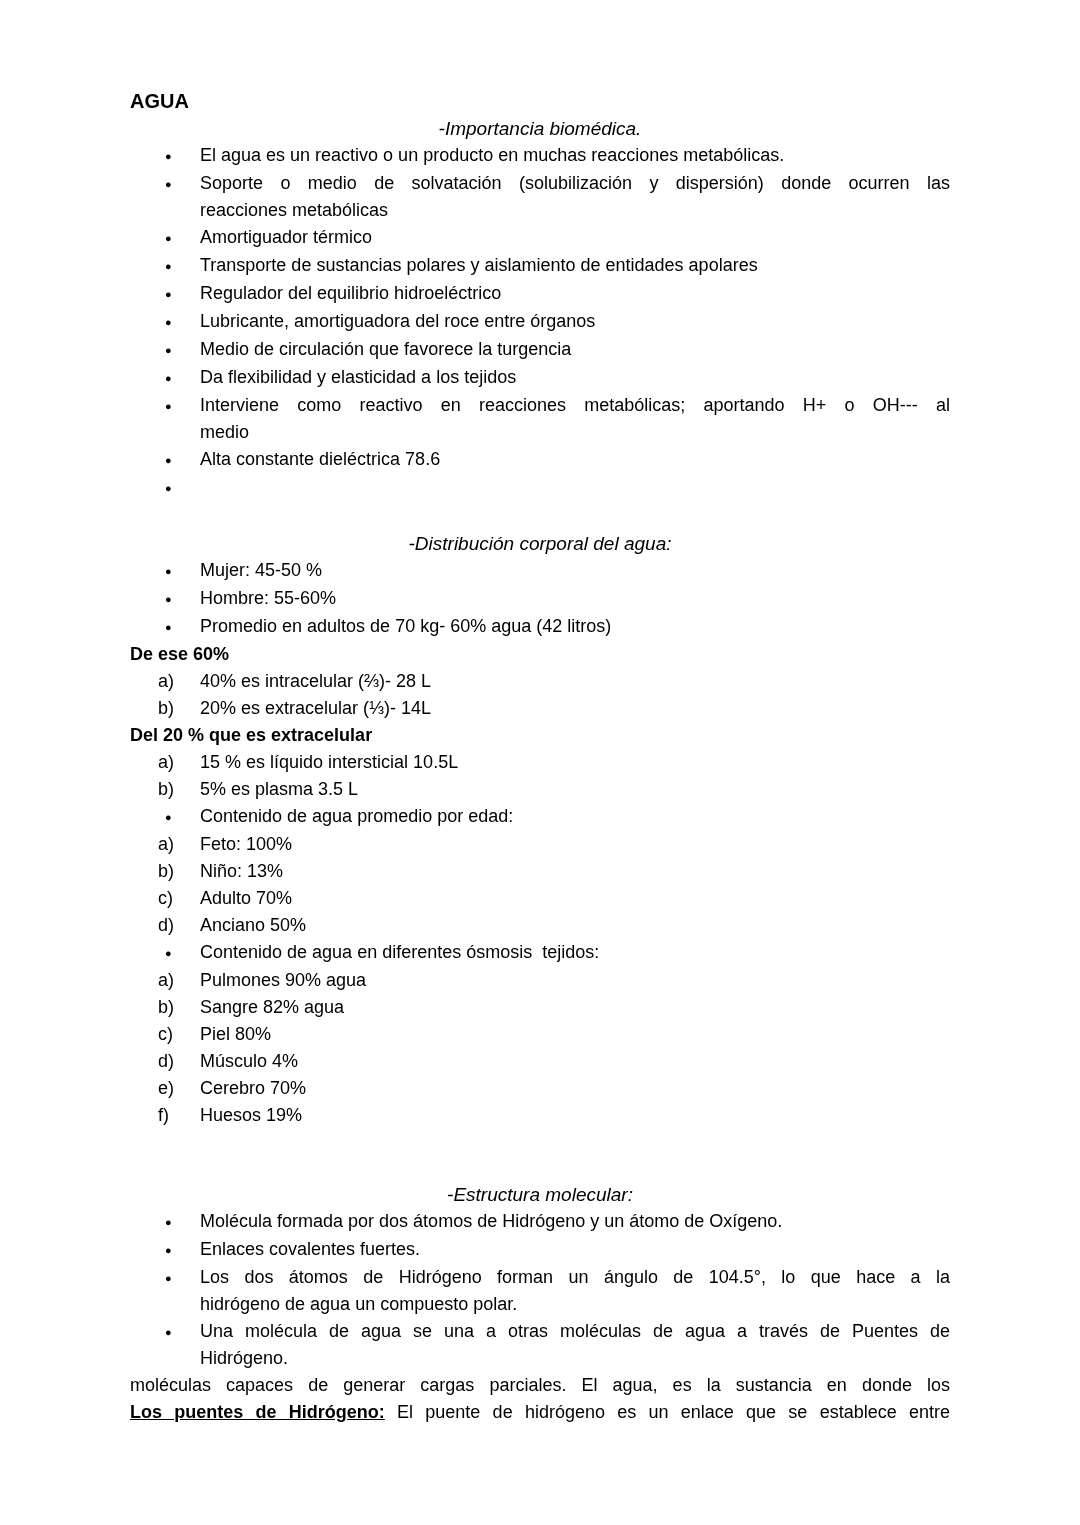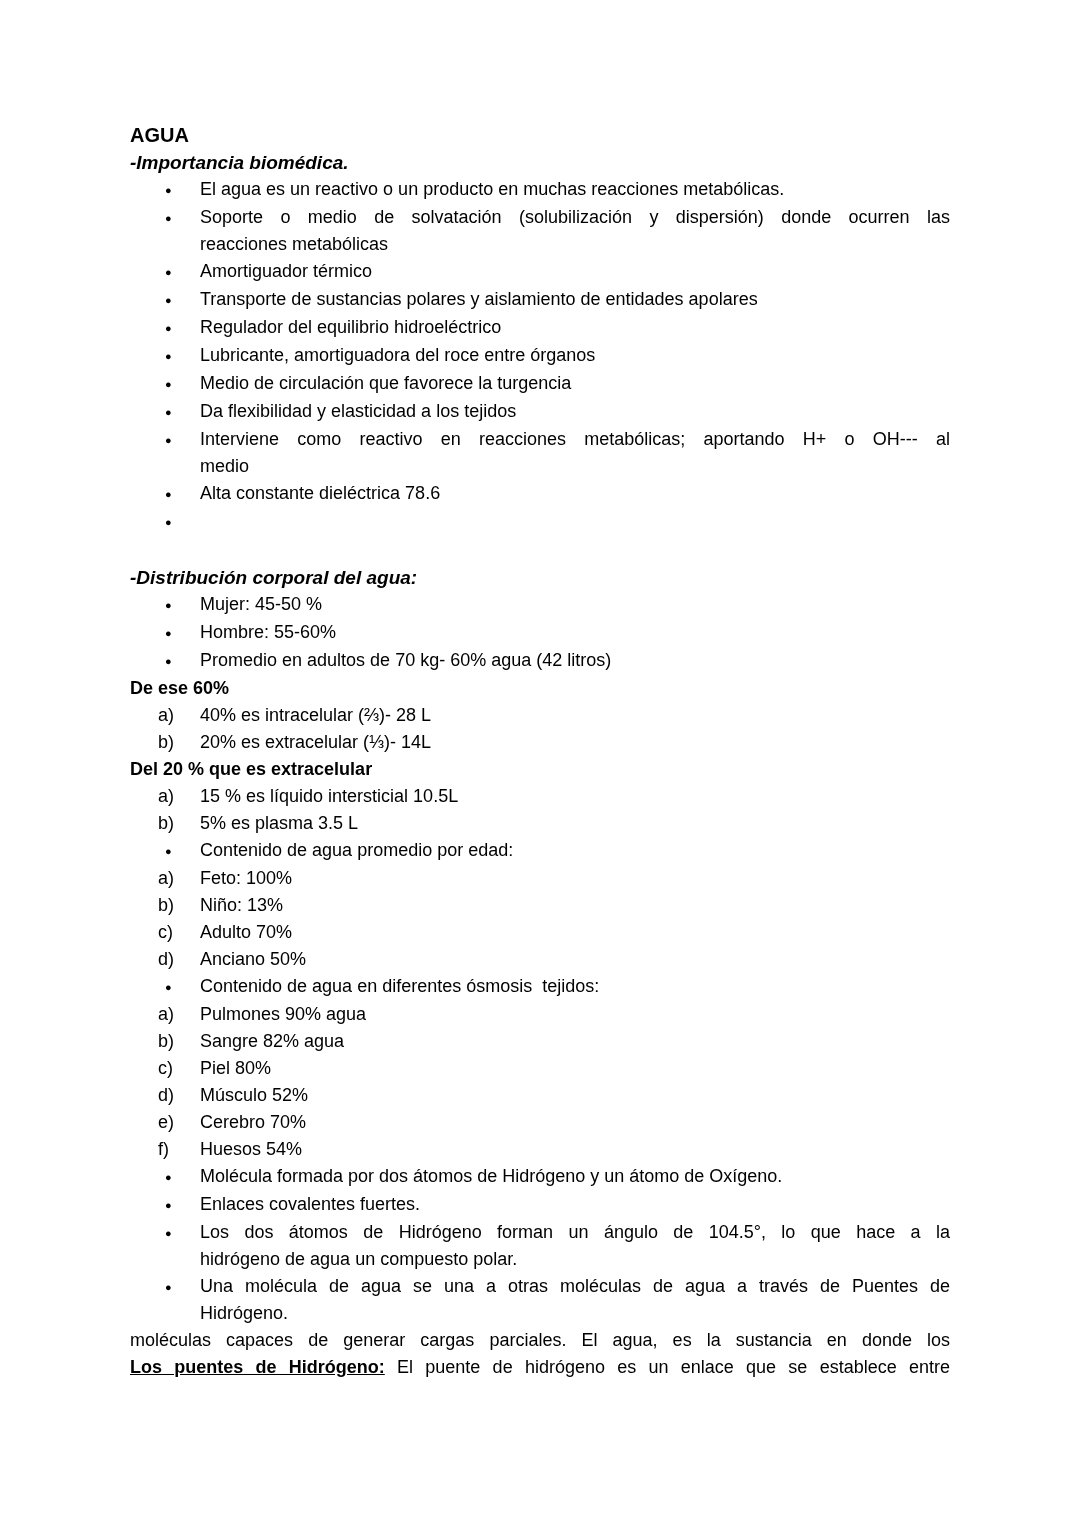--- a/index.html
+++ b/index.html
@@ -12,34 +12,34 @@
     background: #ffffff;
     color: #000000;
     font-family: "Liberation Sans", sans-serif;
     font-size: 18px;
     line-height: 27px;
     overflow: hidden;
   }
   .doc {
     padding: 88px 130px 0 130px; 
     width: 820px;
-    margin-top: 34px;
   }
   .title {
     font-size: 20px;
     font-weight: bold;
     margin: 0;
     line-height: 27px;
   }
   .heading {
     font-size: 19px;
-    font-weight: bold;
+    font-weight: normal;
     font-style: italic;
     margin: 0;
     line-height: 27px;
+    text-align: center;
   }
   .gap-one { margin-top: 28px; }   
   .gap-two { margin-top: 52px; }   
 
   .li {
     display: flex;
     align-items: flex-start;
   }
   .mk {
     flex: 0 0 auto;
@@ -226,33 +226,34 @@
     <div class="txt">Sangre 82% agua</div>
   </div>
 
   <div class="li">
     <span class="mk letter">c)</span>
     <div class="txt">Piel 80%</div>
   </div>
 
   <div class="li">
     <span class="mk letter">d)</span>
-    <div class="txt">Músculo 52%</div>
+    <div class="txt">Músculo 4%</div>
   </div>
 
   <div class="li">
     <span class="mk letter">e)</span>
     <div class="txt">Cerebro 70%</div>
   </div>
 
   <div class="li">
     <span class="mk letter">f)</span>
-    <div class="txt">Huesos 54%</div>
-  </div>
-
+    <div class="txt">Huesos 19%</div>
+  </div>
+
+  <h2 class="heading gap-two">-Estructura molecular:</h2>
 
   <div class="li">
     <span class="mk bullet">●</span>
     <div class="txt">Molécula formada por dos átomos de Hidrógeno y un átomo de Oxígeno.</div>
   </div>
 
   <div class="li">
     <span class="mk bullet">●</span>
     <div class="txt">Enlaces covalentes fuertes.</div>
   </div>

